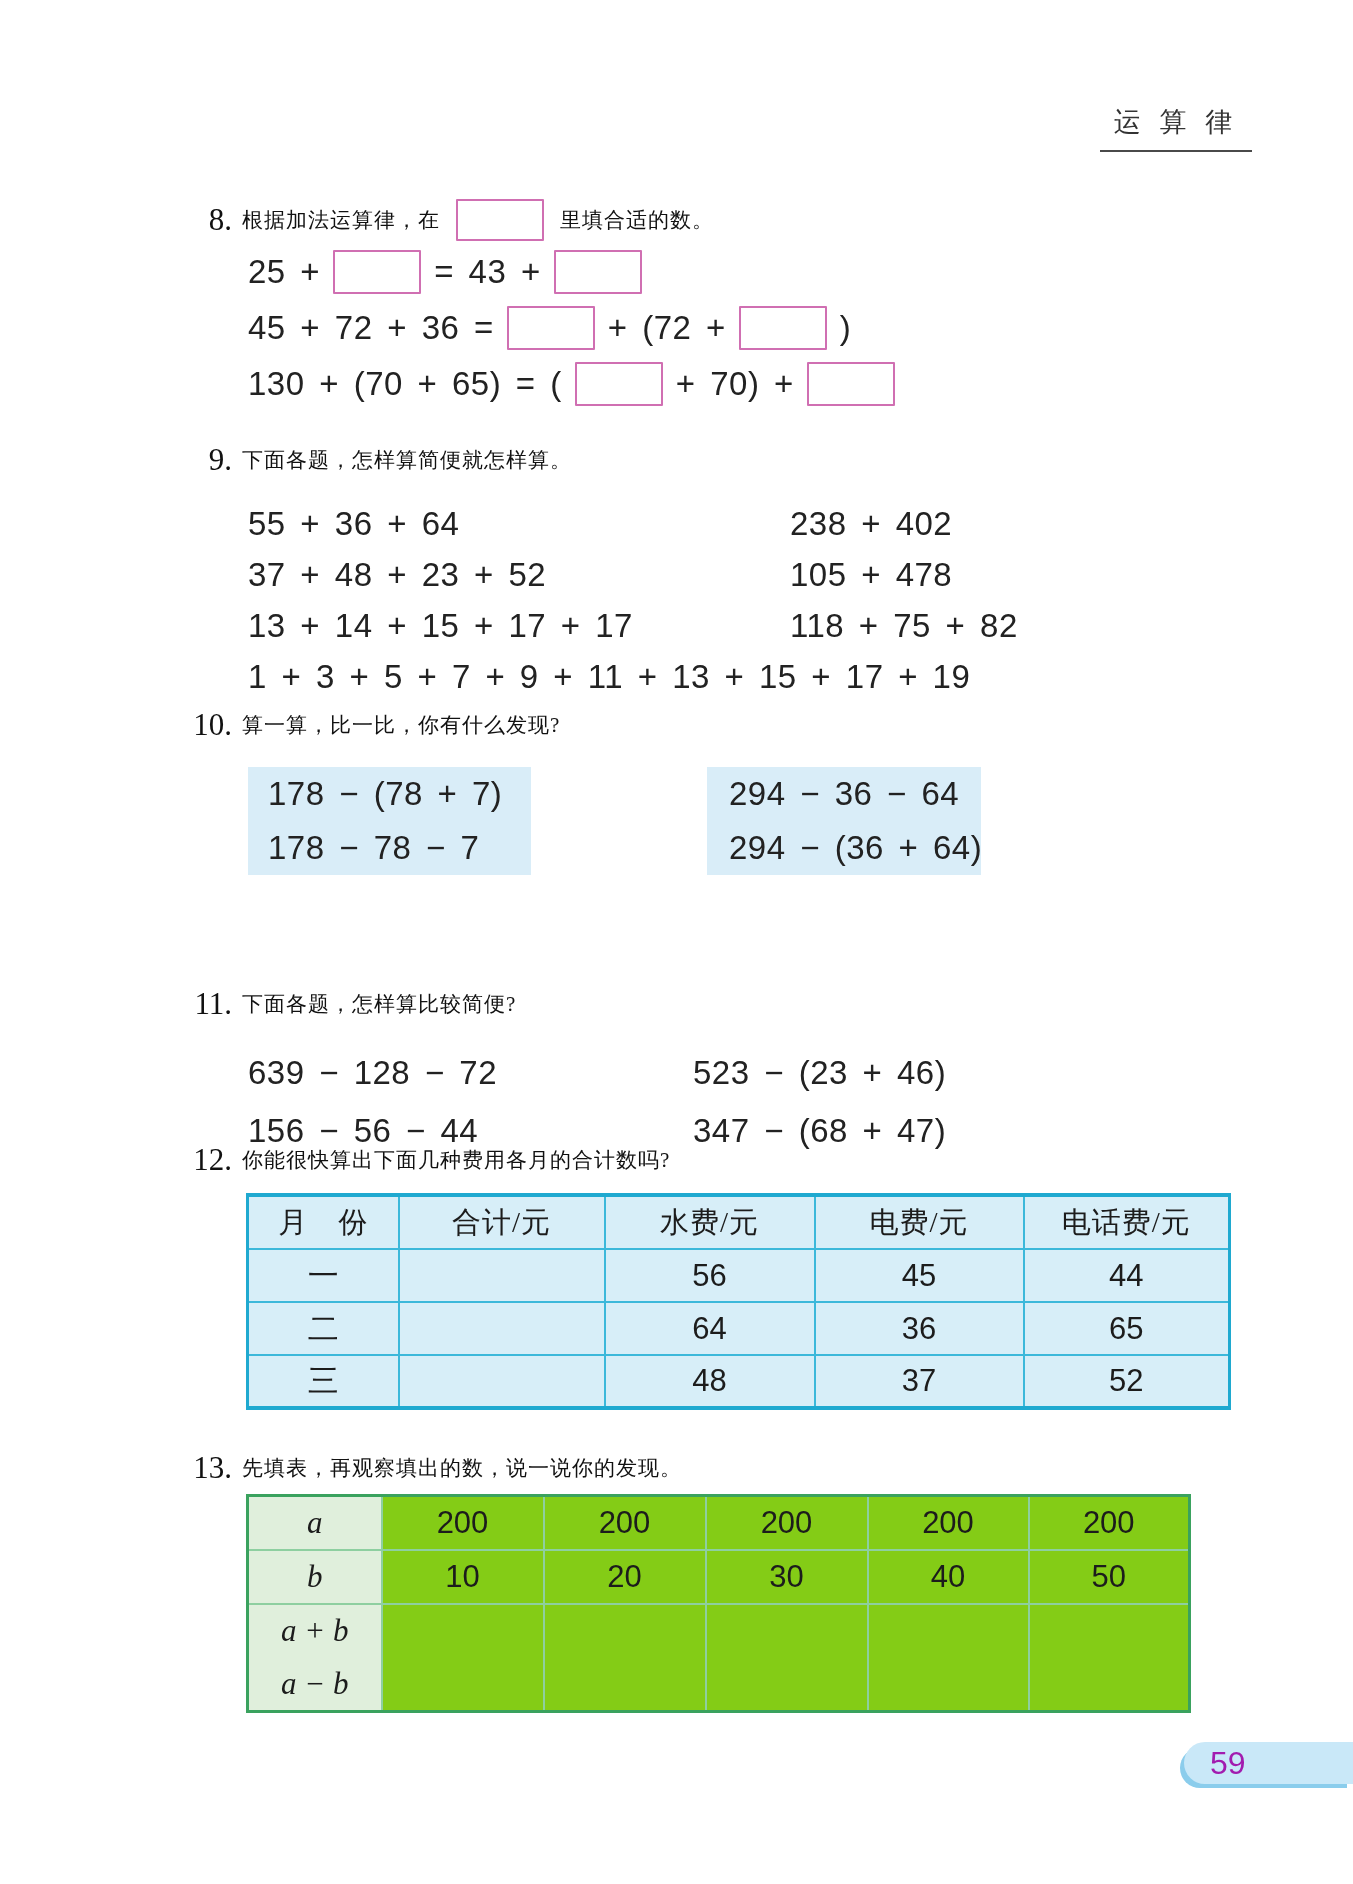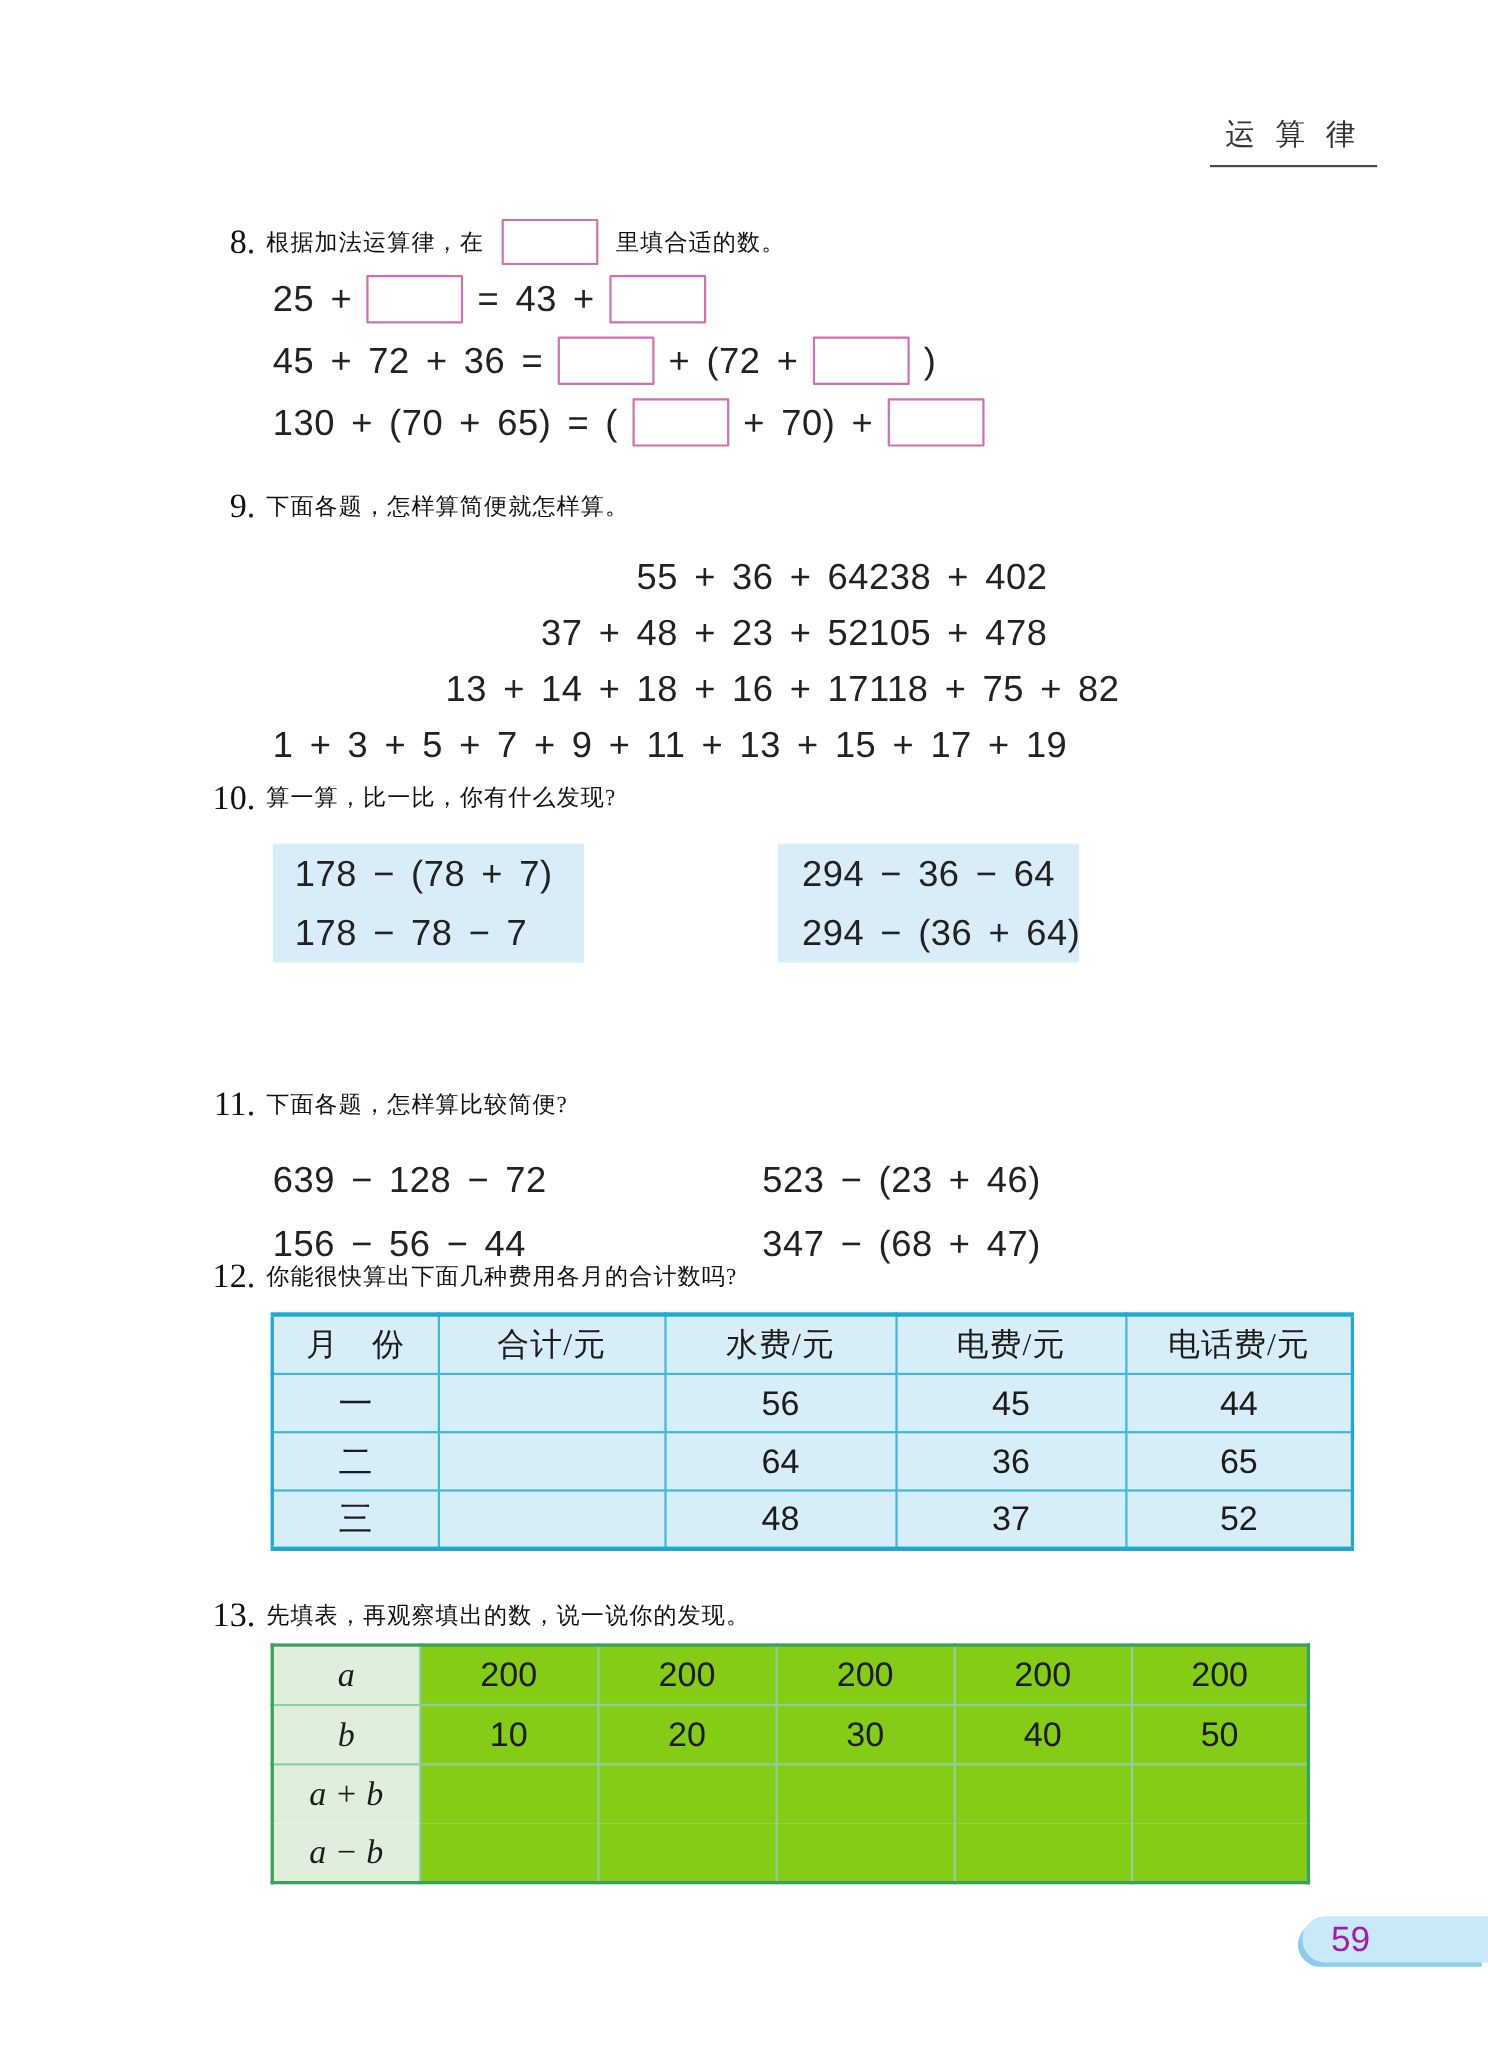--- a/index.html
+++ b/index.html
@@ -123,31 +123,31 @@
       <span class="sans">+ 70) +</span>
       <span class="fillbox"></span>
     </div>
   </div>
 
   <div class="prob" style="top:436px;">
     <div class="ptitle">
       <span class="pnum">9.</span>
       <span class="ptext">下面各题，怎样算简便就怎样算。</span>
     </div>
-    <div class="indent" style="margin-top:14px;text-align:right;">
+    <div class="indent" style="margin-top:14px;">
       <div class="exprrow sans" style="height:51px;">
         <span class="left" style="width:542px;">55 + 36 + 64</span>
         <span>238 + 402</span>
       </div>
       <div class="exprrow sans" style="height:51px;">
         <span class="left" style="width:542px;">37 + 48 + 23 + 52</span>
         <span>105 + 478</span>
       </div>
       <div class="exprrow sans" style="height:51px;">
-        <span class="left" style="width:542px;">13 + 14 + 18 + 16 + 17</span>
+        <span class="left" style="width:542px;">13 + 14 + 15 + 17 + 17</span>
         <span>118 + 75 + 82</span>
       </div>
       <div class="exprrow sans" style="height:51px;">
         <span class="left">1 + 3 + 5 + 7 + 9 + 11 + 13 + 15 + 17 + 19</span>
       </div>
     </div>
   </div>
 
   <div class="prob" style="top:701px;">
     <div class="ptitle">

